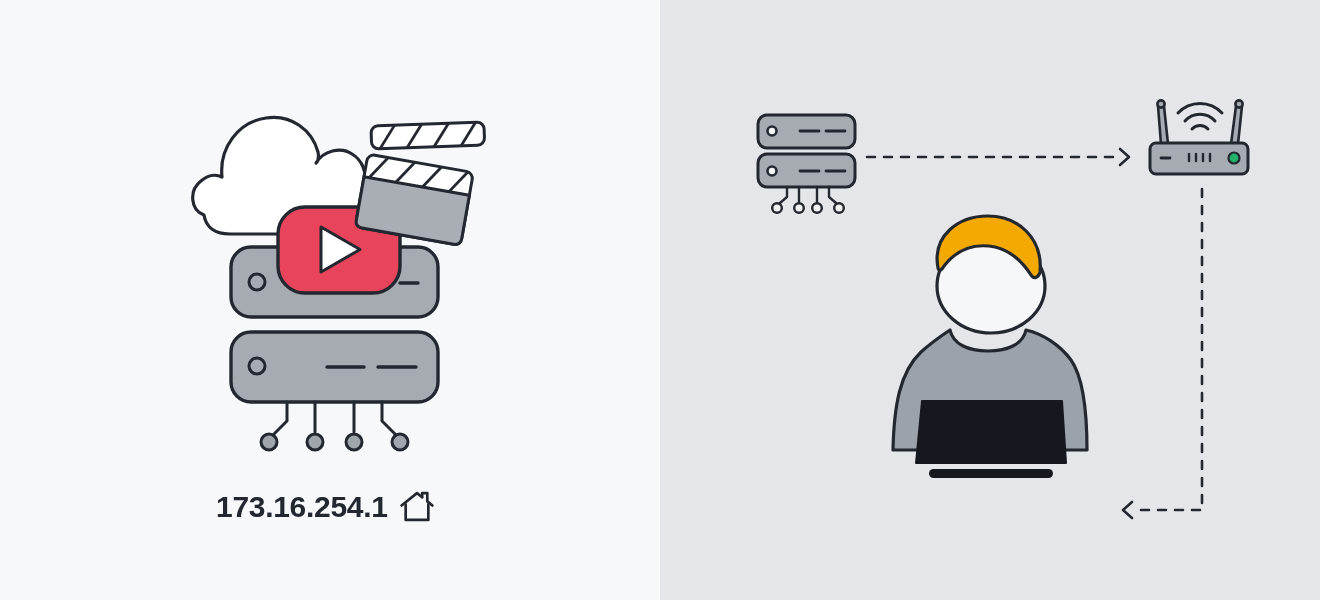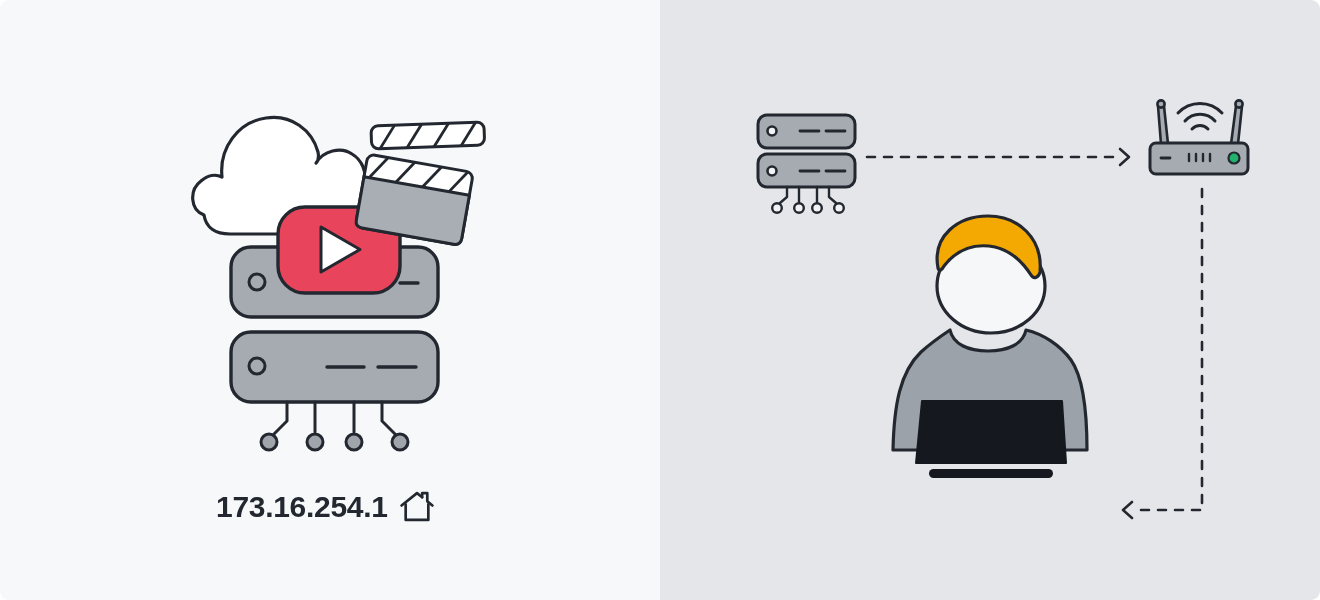--- a/index.html
+++ b/index.html
@@ -1,17 +1,17 @@
 <!DOCTYPE html>
 <html><head>
 <meta charset="utf-8">
 <style>
   html,body{margin:0;padding:0;background:#ffffff;}
   .canvas{position:relative;width:1320px;height:600px;overflow:hidden;
-          font-family:"Liberation Sans",sans-serif;color:#232830;border-radius:9px;}
+          font-family:"Liberation Sans",sans-serif;color:#232830;}
   .panel{position:absolute;top:0;height:600px;}
   .panel.left{left:0;width:660px;background:#F7F8FA;}
   .panel.right{left:660px;width:660px;background:#E5E6E9;}
   svg{display:block;}
   .abs{position:absolute;}
   .caption{display:flex;align-items:center;font-weight:700;line-height:1;}
   .caption-large{font-size:30px;letter-spacing:-0.3px;}
   .gap10{gap:10px;}
   .ink-stroke{stroke:#232830;fill:none;}
 </style>

